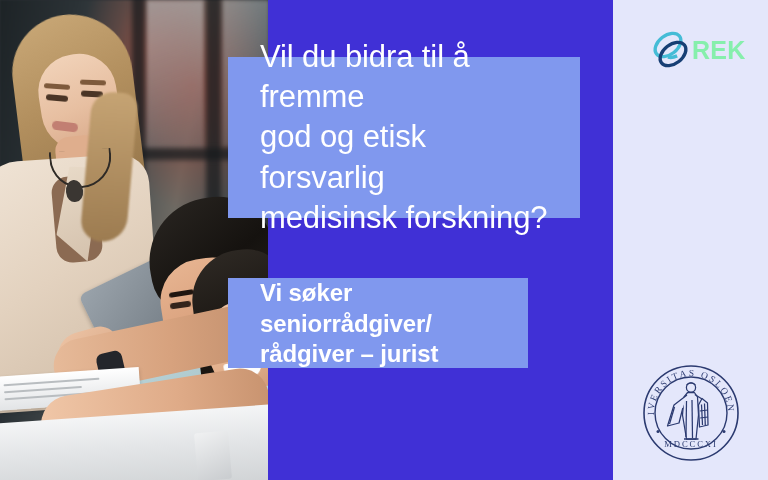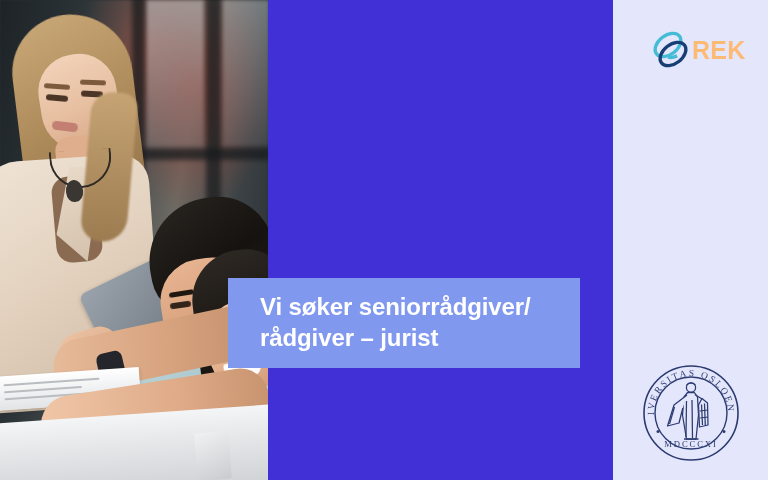--- a/index.html
+++ b/index.html
@@ -278,22 +278,22 @@
     margin: 0;
     padding: 0 26px 0 32px;
     font-size: 31px;
     line-height: 1.30;
     font-weight: 400;
     letter-spacing: -0.1px;
     white-space: pre-line;
   }
   #role-box {
     left: 228px; top: 278px;
-    width: 352px; height: 90px;
-    display: flex; align-items: center;
+    width: 300px; height: 90px;
+    display: flex; 
   }
   #role-text {
     margin: 0;
     padding: 0 20px 0 32px;
     font-size: 24px;
     line-height: 1.28;
     font-weight: bold;
     letter-spacing: -0.1px;
     white-space: pre-line;
   }
@@ -314,21 +314,21 @@
   #rek-logo {
     position: absolute;
     left: 648px; top: 26px;
     width: 92px; height: 48px;
     display: flex; align-items: center;
   }
   #rek-mark { width: 46px; height: 46px; flex: 0 0 auto; }
   #rek-word {
     font-size: 25px;
     font-weight: bold;
-    color: #fdba74;
+    color: #86efac;
     letter-spacing: 0.3px;
     margin-left: -2px;
   }
 
   
   #uio-seal {
     position: absolute;
     left: 641px; top: 363px;
     width: 100px; height: 100px;
   }
@@ -391,20 +391,25 @@
     <div class="laptop"></div>
     <div class="arm-front"></div>
     <div class="desk"></div>
     <div class="laptop2"></div>
   </div>
 
   <div id="indigo"></div>
 
   <div id="rightpanel"></div>
 
+  <div id="headline-box" class="textbox">
+    <p id="headline-text">Vil du bidra til å fremme
+god og etisk forsvarlig
+medisinsk forskning?</p>
+  </div>
 
   <div id="role-box" class="textbox">
     <p id="role-text">Vi søker seniorrådgiver/
 rådgiver – jurist</p>
   </div>
 
 
   <div id="rek-logo">
     <svg id="rek-mark" viewBox="0 0 46 46">
       <ellipse cx="20" cy="18" rx="14.5" ry="9.5" transform="rotate(-38 20 18)" fill="none" stroke="#45bcd6" stroke-width="3.4"></ellipse>

